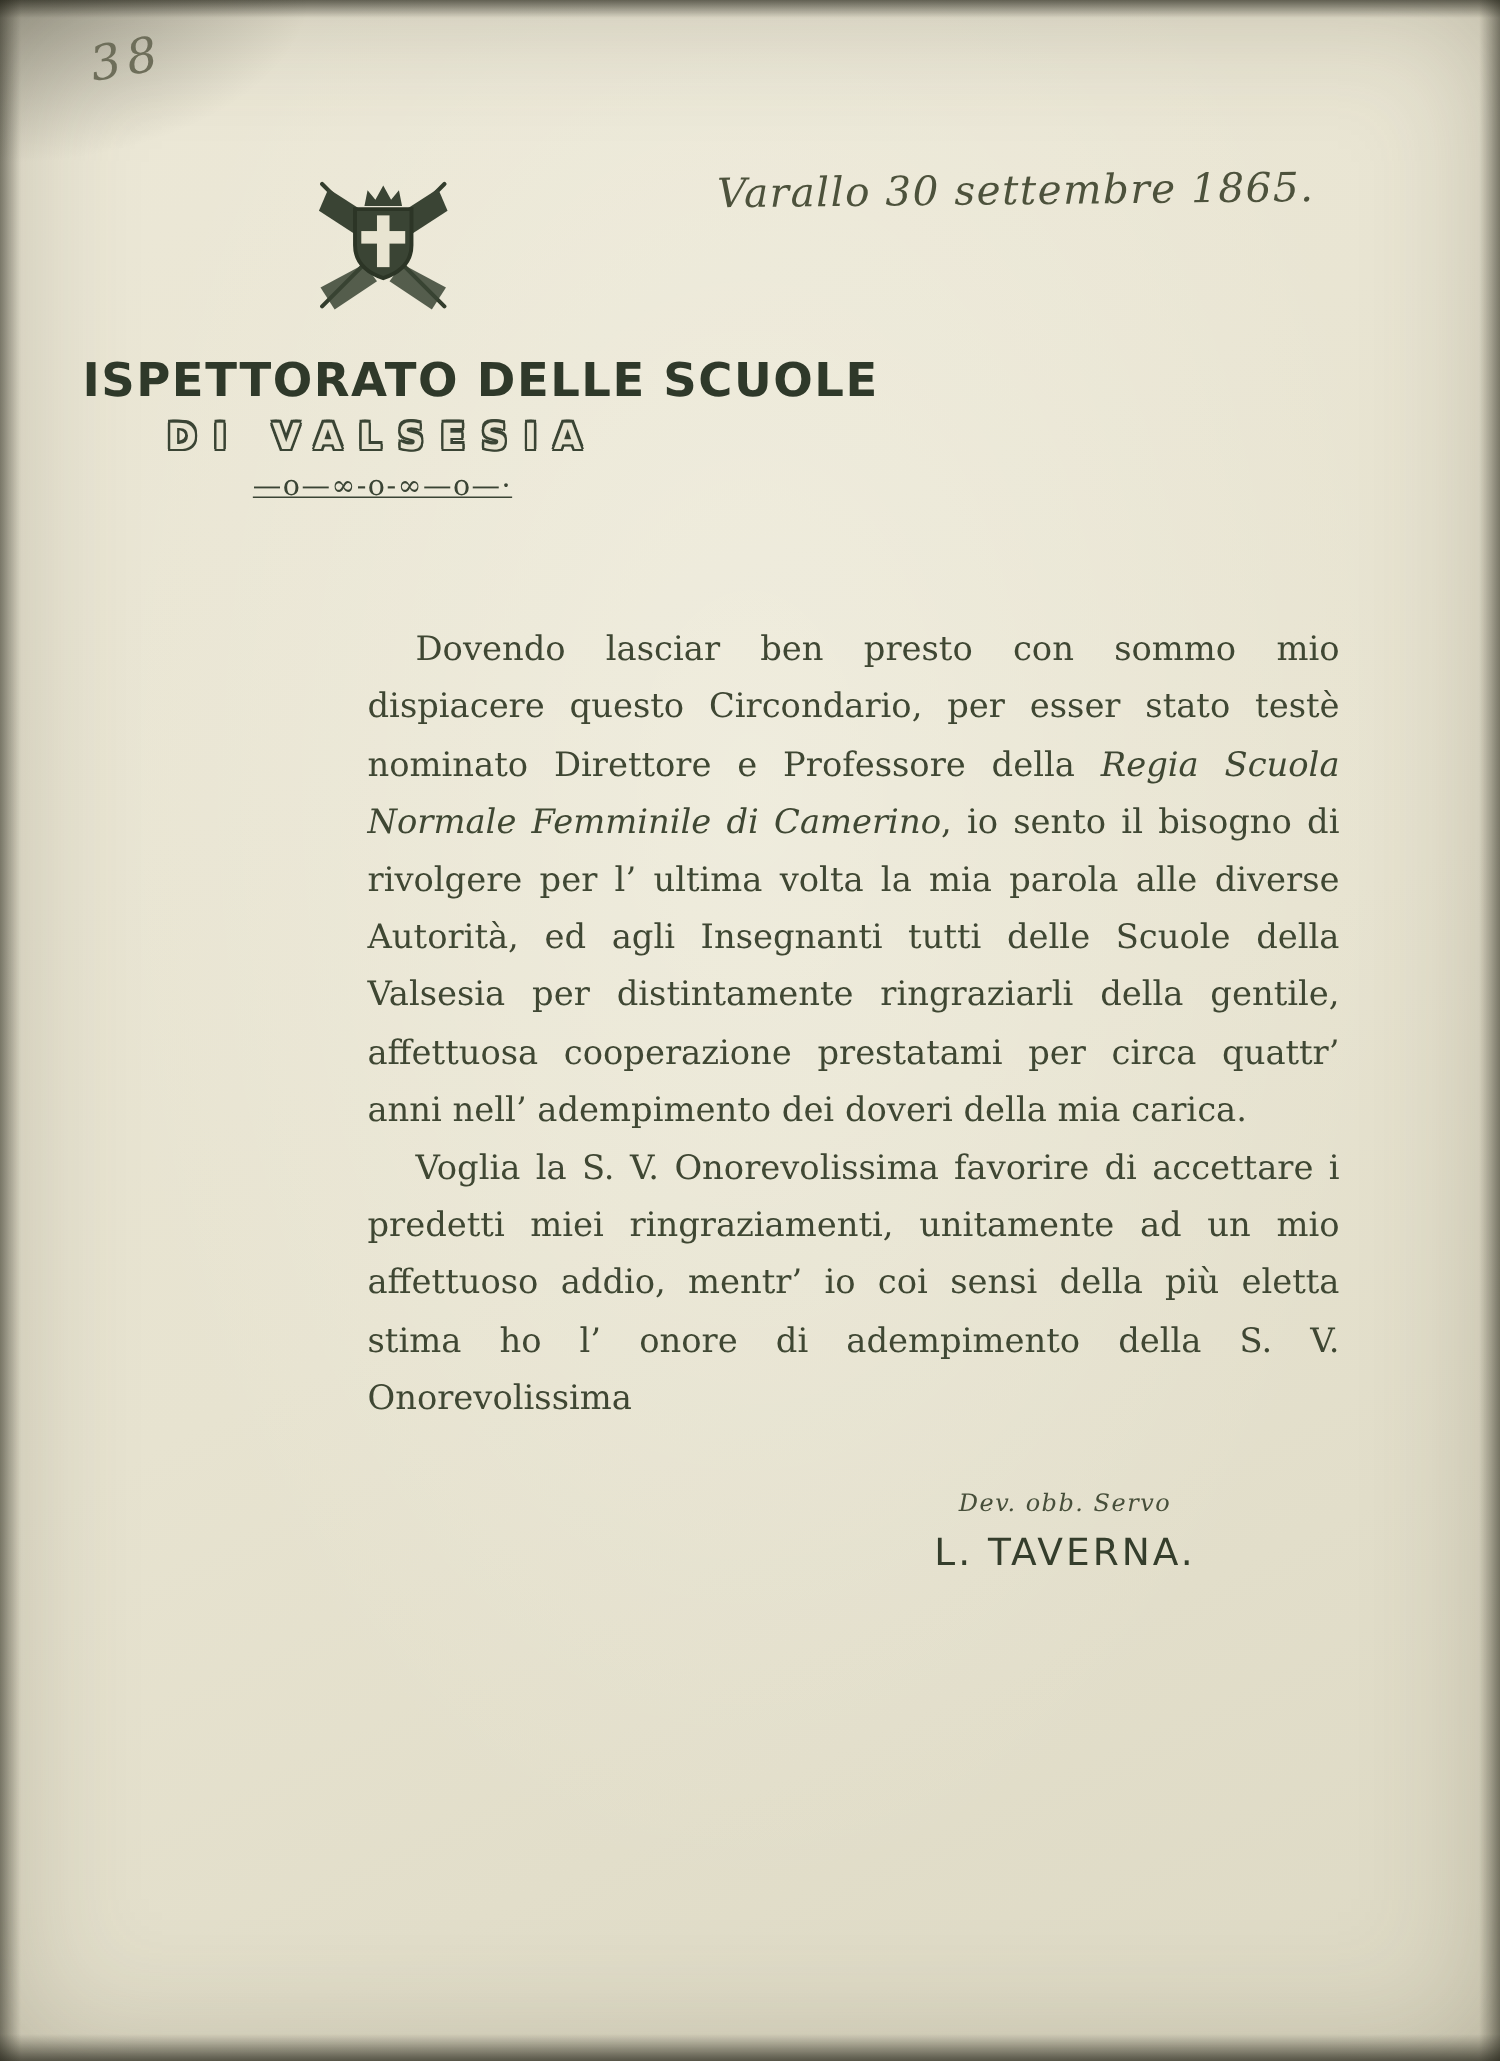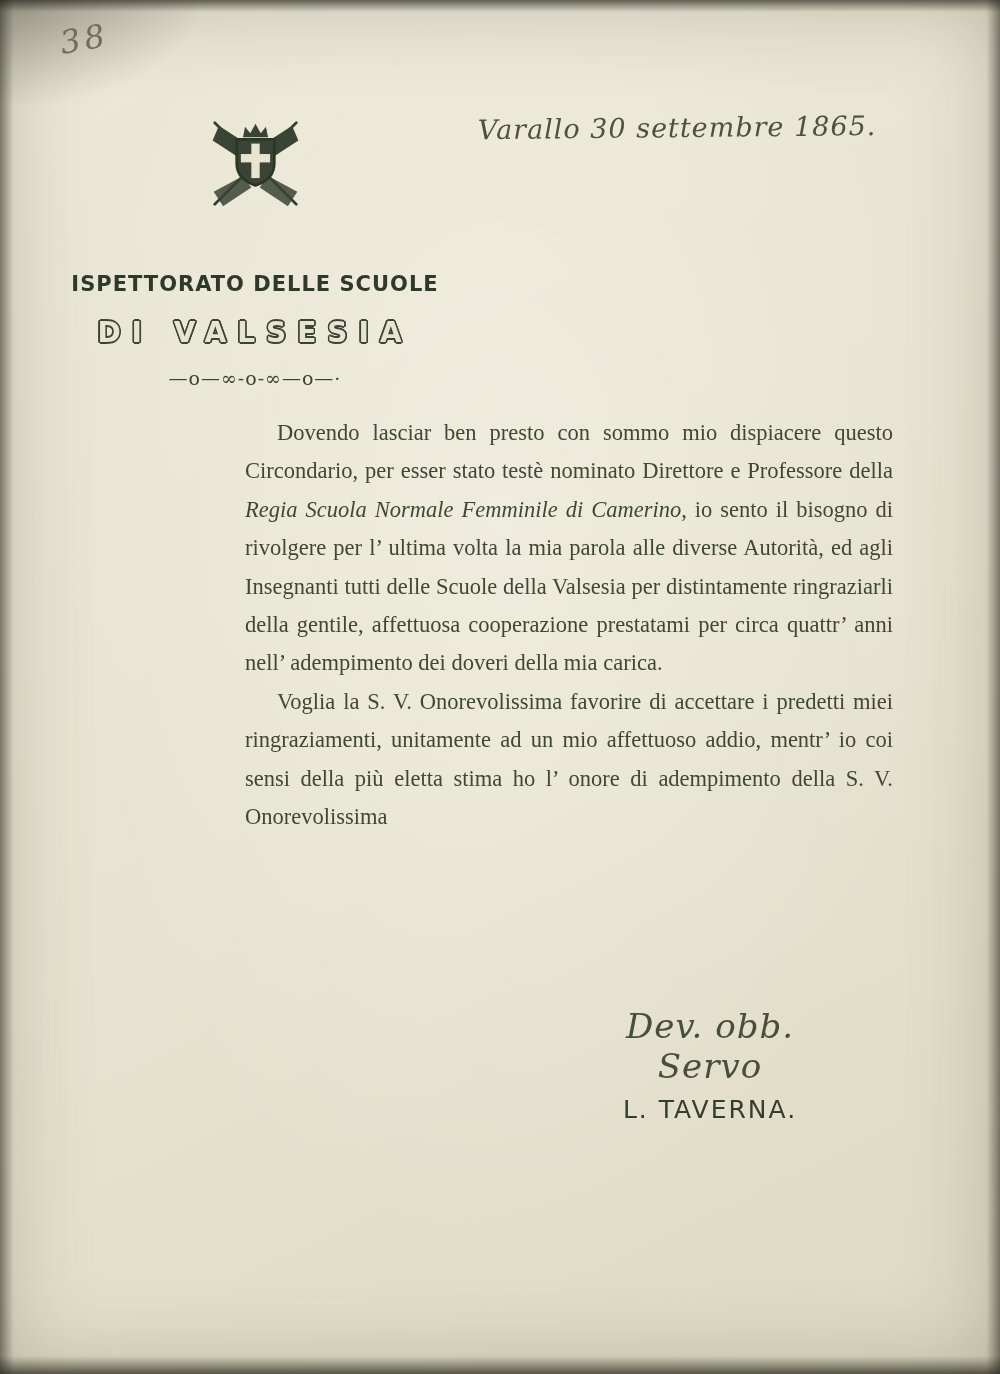--- a/index.html
+++ b/index.html
@@ -74,81 +74,79 @@
   .letterhead {
     position: absolute;
     top: 236px;
     left: 55px;
     width: 400px;
     text-align: center;
   }
   .lh-title {
     font-family: "DejaVu Sans", sans-serif;
     font-weight: bold;
-    font-size: 21px;
+    font-size: 31px;
     letter-spacing: 1px;
     color: #2f392a;
     white-space: nowrap;
-    margin-top: 36px;
   }
   .lh-subtitle {
-    margin-top: 20px;
+    margin-top: 5px;
     font-family: "DejaVu Sans", sans-serif;
     font-weight: bold;
-    font-size: 28px;
+    font-size: 24px;
     letter-spacing: 11px;
     color: #e8e4d1;
     text-shadow:
       -1.4px -1.4px 0 #3a4434,
        1.4px -1.4px 0 #3a4434,
       -1.4px  1.4px 0 #3a4434,
        1.4px  1.4px 0 #3a4434,
        0 -1.6px 0 #3a4434,
        0  1.6px 0 #3a4434,
       -1.6px 0 0 #3a4434,
        1.6px 0 0 #3a4434;
     white-space: nowrap;
   }
   .lh-divider {
-    margin-top: 18px;
+    margin-top: 8px;
     font-size: 19px;
     letter-spacing: 1px;
     color: #3a4434;
+    text-decoration: underline;
   }
 
   .body-text {
     position: absolute;
     top: 414px;
     left: 245px;
     width: 648px;
     font-size: 22.5px;
     line-height: 38.4px;
     text-align: justify;
     color: #3f4733;
   }
   .body-text p {
     margin: 0;
     text-indent: 32px;
-    font-family: Liberation Serif, serif;
   }
   .body-text em { font-style: italic; }
 
   .signature {
     position: absolute;
     top: 992px;
     left: 570px;
     width: 280px;
     text-align: center;
   }
   .valediction {
     font-style: italic;
-    font-size: 34px;
+    font-size: 16px;
     letter-spacing: 1px;
     color: #474f3a;
-    margin-top: 14px;
   }
   .sig-name {
     margin-top: 9px;
     font-family: "DejaVu Sans", sans-serif;
     font-weight: normal;
     font-size: 25px;
     letter-spacing: 2px;
     color: #353e2c;
   }
 </style>

